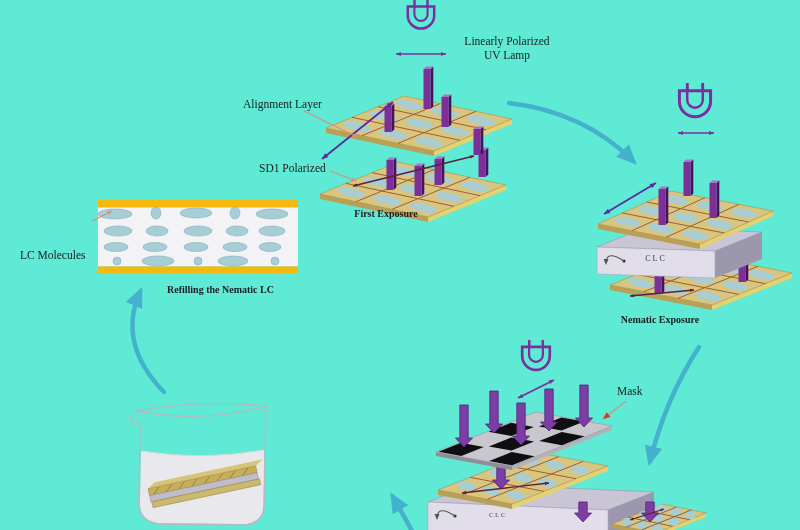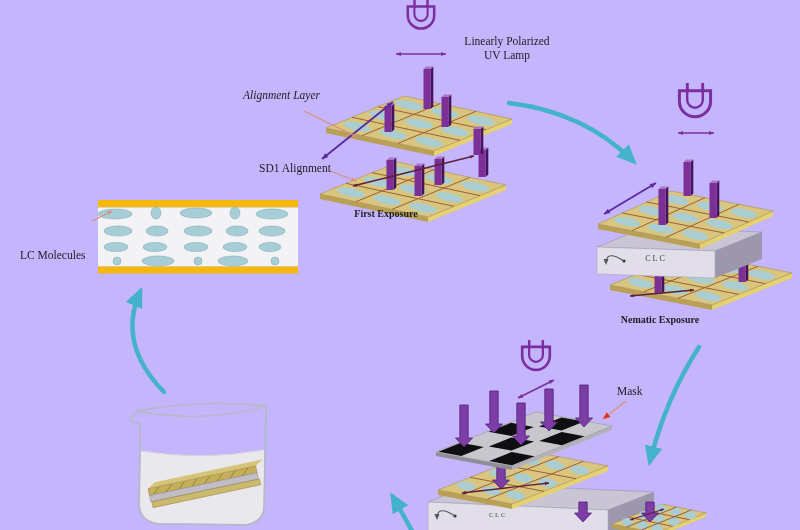--- a/index.html
+++ b/index.html
@@ -1,16 +1,16 @@
 <!DOCTYPE html>
 <html><head>
 <meta charset="utf-8">
 <style>
   html,body{margin:0;padding:0;background:#fff;}
-  #stage{position:relative;width:800px;height:530px;background:#c4b5fd;overflow:hidden;
+  #stage{position:relative;width:800px;height:530px;background:#5eead4;overflow:hidden;
          font-family:"Liberation Serif","DejaVu Serif",serif;}
   #art{position:absolute;left:0;top:0;}
   .lbl{position:absolute;color:#1d1d1f;font-size:11.5px;line-height:1.25;white-space:pre-line;}
   .bold{font-weight:bold;font-size:10px;}
   .ctr{text-align:center;}
   .clc{font-size:8px;letter-spacing:2px;color:#3a3a3a;}
   .clc2{font-size:7px;letter-spacing:1.5px;color:#4a4a4a;}
 </style>
 </head>
 <body>
@@ -363,21 +363,22 @@
         <polygon fill="#d98e7e" transform="translate(356 181) rotate(21.037511025421818)" points="0,0 -4.5,1.89 -4.5,-1.89"></polygon>
       </g>
       <g>
         <line x1="92" y1="221" x2="112" y2="211" stroke="#d98e7e" stroke-width="1.1"></line>
         <polygon fill="#d98e7e" transform="translate(112 211) rotate(-26.56505117707799)" points="0,0 -4.5,1.89 -4.5,-1.89"></polygon>
       </g>
     </svg>
 
   <div class="lbl ctr" style="left:450px;top:34px;width:114px;">Linearly Polarized
 UV Lamp</div>
-  <div class="lbl" style="left:243px;top:88px;font-style:italic;">Alignment Layer</div>
-  <div class="lbl" style="left:259px;top:161px;">SD1 Alignment</div>
+  <div class="lbl" style="left:243px;top:97px;">Alignment Layer</div>
+  <div class="lbl" style="left:259px;top:161px;">SD1 Polarized</div>
   <div class="lbl bold ctr" style="left:336px;top:208px;width:100px;">First Exposure</div>
   <div class="lbl bold ctr" style="left:606px;top:314px;width:108px;">Nematic Exposure</div>
   <div class="lbl clc ctr" style="left:638px;top:254px;width:36px;">CLC</div>
   <div class="lbl clc2 ctr" style="left:480px;top:511px;width:36px;">CLC</div>
   <div class="lbl" style="left:617px;top:384px;">Mask</div>
   <div class="lbl" style="left:20px;top:213px;margin-top:35px;">LC Molecules</div>
+  <div class="lbl bold" style="left:167px;top:284px;">Refilling the Nematic LC</div>
 </div>
 
 </body></html>

